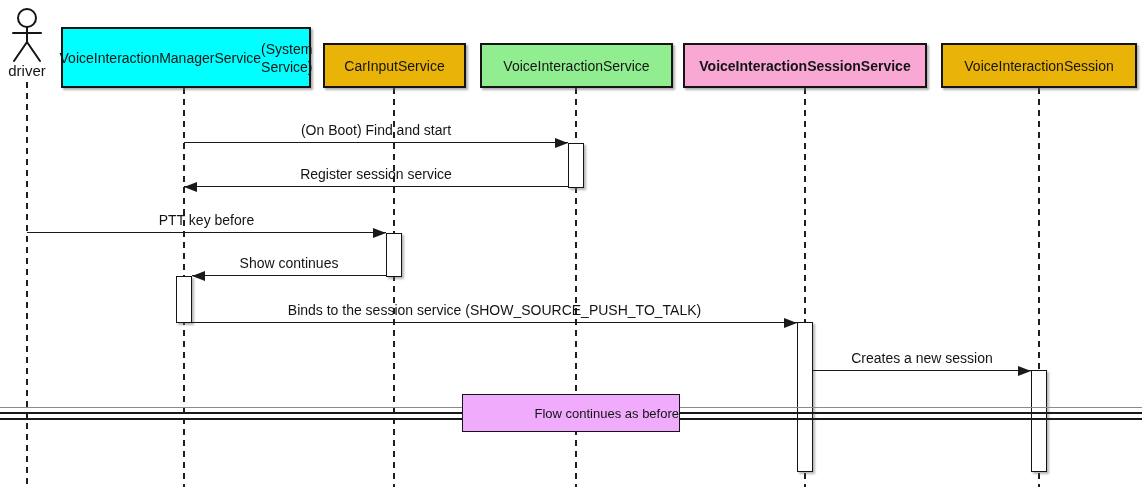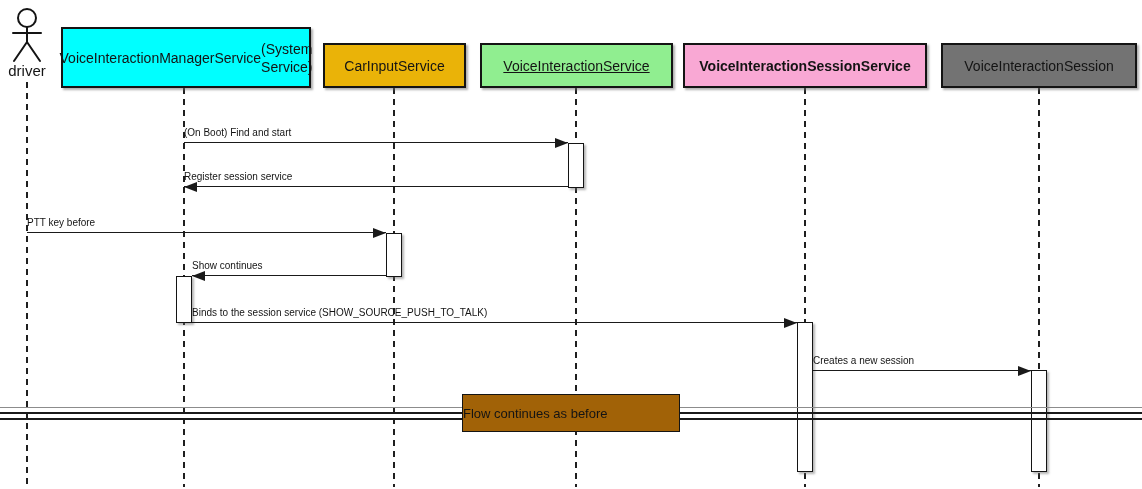--- a/index.html
+++ b/index.html
@@ -21,22 +21,22 @@
   }
   
   .activation{
     position:absolute;z-index:2;background:#ffffff;border:1.5px solid #141414;
     box-sizing:border-box;box-shadow:2px 2px 2px rgba(110,110,110,.5);
   }
   
   .msg{position:absolute;height:22px;z-index:5;}
   .msg .line{position:absolute;left:0;right:0;bottom:0;height:0;border-bottom:1.5px solid #1a1a1a;}
   .msg .lbl{
-    position:absolute;left:0;right:0;bottom:5px;
-    font-size:10px;white-space:nowrap;margin-top:35px;
+    position:absolute;left:0;right:0;bottom:5px;text-align:center;
+    font-size:14px;white-space:nowrap;margin-top:35px;
   }
   .arrowhead-r{
     position:absolute;right:0;bottom:-5px;width:0;height:0;
     border-top:5px solid transparent;border-bottom:5px solid transparent;
     border-left:13px solid #1a1a1a;
   }
   .arrowhead-l{
     position:absolute;left:0;bottom:-5px;width:0;height:0;
     border-top:5px solid transparent;border-bottom:5px solid transparent;
     border-right:13px solid #1a1a1a;
@@ -48,22 +48,22 @@
       transparent 0,transparent 1px,
       #8c8c8c 1px,#8c8c8c 2px,
       transparent 2px,transparent 6px,
       #1a1a1a 6px,#1a1a1a 8px,
       transparent 8px,transparent 12px,
       #1a1a1a 12px,#1a1a1a 14px,
       transparent 14px);
   }
   .divider-label{
     position:absolute;left:462px;top:394px;width:218px;height:38px;z-index:6;
-    background:#a16207;border:1.5px solid #141414;box-sizing:border-box;
-    display:flex;align-items:center;justify-content:flex-start;font-size:13px;
+    background:#f0abfc;border:1.5px solid #141414;box-sizing:border-box;
+    display:flex;align-items:center;justify-content:flex-end;font-size:13px;
   }
   
   .actor-figure{position:absolute;left:7px;top:5px;z-index:4;}
   .actor-label{
     position:absolute;left:2px;top:62px;width:50px;text-align:center;
     font-size:15px;z-index:4;
   }
 </style>
 </head>
 <body>
@@ -88,27 +88,27 @@
   </svg>
   <div class="actor-label">driver</div>
 
   <div class="participant" style="left: 61px; top: 27px; width: 250px; height: 61px; background-color: rgb(0, 255, 255);">
     <div>VoiceInteractionManagerService</div>
     <div>(System Service)</div>
   </div>
   <div class="participant" style="left: 323px; top: 43px; width: 143px; height: 45px; background-color: #eab308;">
     <div>CarInputService</div>
   </div>
-  <div class="participant" style="left: 480px; top: 43px; width: 193px; height: 45px; background-color: rgb(144, 238, 144); text-decoration: underline;">
+  <div class="participant" style="left: 480px; top: 43px; width: 193px; height: 45px; background-color: rgb(144, 238, 144);">
     <div>VoiceInteractionService</div>
   </div>
   <div class="participant" style="left: 683px; top: 43px; width: 244px; height: 45px; background-color: #f9a8d4; font-weight: bold;">
     <div>VoiceInteractionSessionService</div>
   </div>
-  <div class="participant" style="left: 941px; top: 43px; width: 196px; height: 45px; background-color: #737373;">
+  <div class="participant" style="left: 941px; top: 43px; width: 196px; height: 45px; background-color: #eab308;">
     <div>VoiceInteractionSession</div>
   </div>
 
   <div class="activation" style="left:568px;top:143px;width:16px;height:45px;"></div>
   <div class="activation" style="left:386px;top:233px;width:16px;height:44px;"></div>
   <div class="activation" style="left:176px;top:276px;width:16px;height:47px;"></div>
   <div class="activation" style="left:797px;top:322px;width:16px;height:150px;"></div>
   <div class="activation" style="left:1031px;top:370px;width:16px;height:102px;"></div>
 
   <div class="msg" style="left:184px;width:384px;top:121px;">

